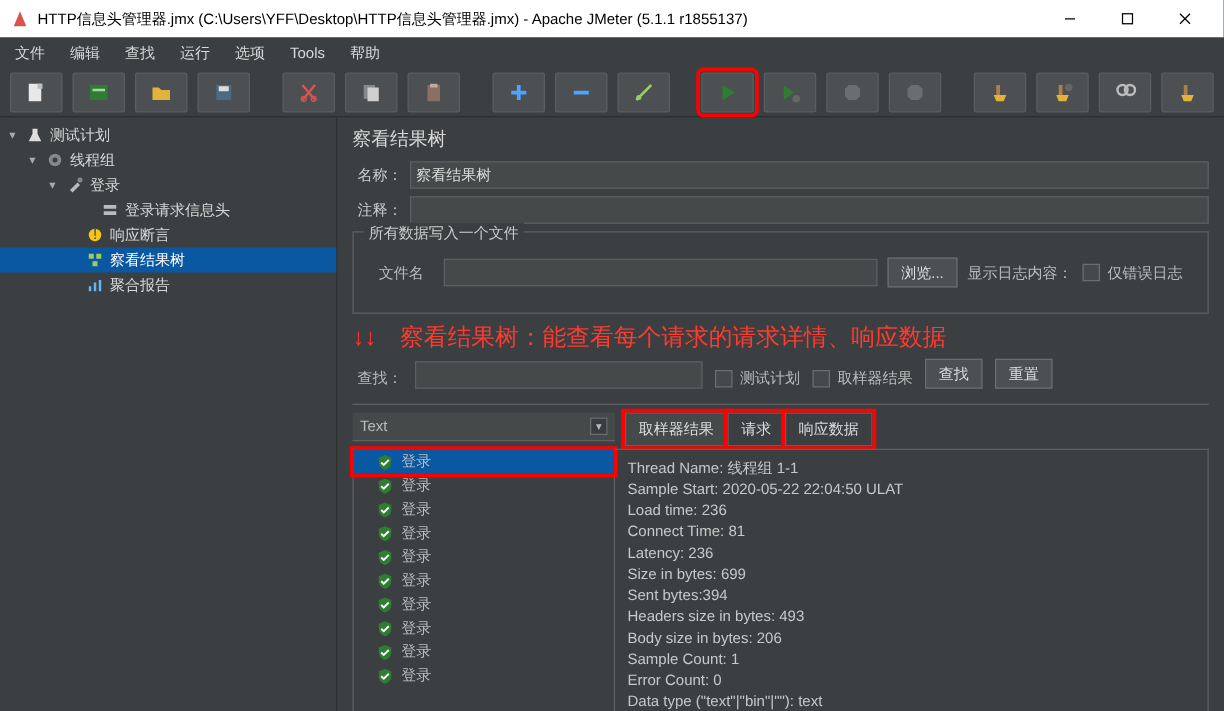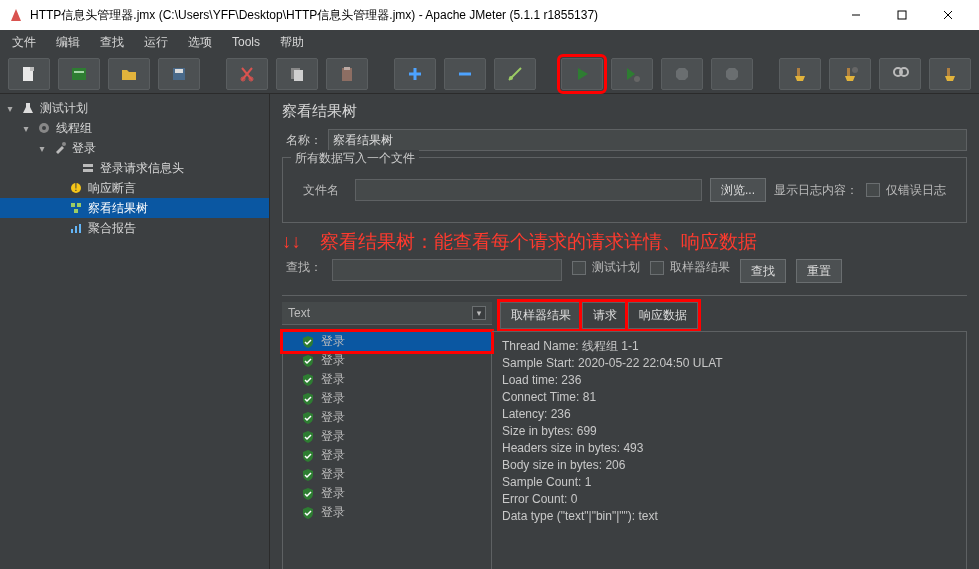--- a/index.html
+++ b/index.html
@@ -29,21 +29,21 @@
 .formrow input[type=text] { flex: 1; background: #45494a; border: 1px solid #5e6163; height: 22px; padding: 0 4px; color: #dddddd; }
 .fieldset { border: 1px solid #5e6163; padding: 20px; margin-bottom: 6px; position: relative; }
 .fieldset .legend { position:absolute; top:-8px; left:8px; background:#3c3f41; padding:0 4px; color:#cccccc;}
 .filerow { display:flex; align-items:center; gap:8px;}
 .filerow .label { width: 44px;}
 .filerow input { flex:1; background: #45494a; border: 1px solid #5e6163; height: 22px; color:#ddd; padding:0 4px;}
 .btn { background: #4c5052; border: 1px solid #6a6e70; padding: 2px 10px; height: 24px; color: #dddddd; cursor: pointer; }
 .checkbox-group { display:flex; align-items:center; gap:6px;}
 .checkbox-group .cb { width:14px; height:14px; background:#45494a; border:1px solid #6a6e70; display:inline-block;}
 .break { height:1px; background:#5e6163; margin:6px 0;}
-.searchrow { display:flex; align-items:flex-start; gap:10px; margin-bottom:12px;}
+.searchrow { display:flex; align-items:flex-end; gap:10px; margin-bottom:12px;}
 .searchrow .lbl{ width:40px; text-align:right;}
 .searchrow input { width: 230px; background:#45494a; border:1px solid #5e6163; height:22px; color:#ddd; padding:0 4px;}
 .tabs { display:flex; gap:0;}
 .tab { padding: 4px 10px; background:#3c3f41; border:1px solid #5e6163; cursor:pointer; color:#ddd;}
 .tab.active { background:#45494a;}
 .resultsplit { display:flex; height: 240px; margin-top:2px;}
 .results-left { width:210px; border:1px solid #5e6163; background:#3c3f41;}
 .results-header { background:#45494a; padding:4px 6px; border-bottom:1px solid #5e6163; display:flex; align-items:center; justify-content:space-between;}
 .results-header .dd { width:14px;height:14px;background:#3a3d3f;border:1px solid #6a6e70;display:inline-flex;align-items:center;justify-content:center;font-size:9px;}
 .result-row { display:flex; align-items:center; height:19px; padding-left:18px; gap:6px; cursor:pointer;}
@@ -282,20 +282,24 @@
   </div>
 
   <div class="content">
 
     <h2>察看结果树</h2>
 
     <div class="formrow">
       <span class="lbl">名称：</span>
       <input type="text" value="察看结果树" style="">
     </div>
+    <div class="formrow">
+      <span class="lbl">注释：</span>
+      <input type="text" value="" style="">
+    </div>
 
     <div class="fieldset">
       <span class="legend">所有数据写入一个文件</span>
       <div class="filerow">
         <span class="label">文件名</span>
         <input type="text" value="" style="">
         <button class="btn">浏览...</button>
         <span>显示日志内容：</span>
         <div class="checkbox-group">
           <span class="cb"></span>
@@ -412,20 +416,21 @@
           </div>
       </div>
       <div class="results-right">
         <div id="detail-lines">
             <div>Thread Name: 线程组 1-1</div>
             <div>Sample Start: 2020-05-22 22:04:50 ULAT</div>
             <div>Load time: 236</div>
             <div>Connect Time: 81</div>
             <div>Latency: 236</div>
             <div>Size in bytes: 699</div>
+            <div>Sent bytes:394</div>
             <div>Headers size in bytes: 493</div>
             <div>Body size in bytes: 206</div>
             <div>Sample Count: 1</div>
             <div>Error Count: 0</div>
             <div>Data type ("text"|"bin"|""): text</div>
           </div>
       </div>
     </div>
 
   </div>

